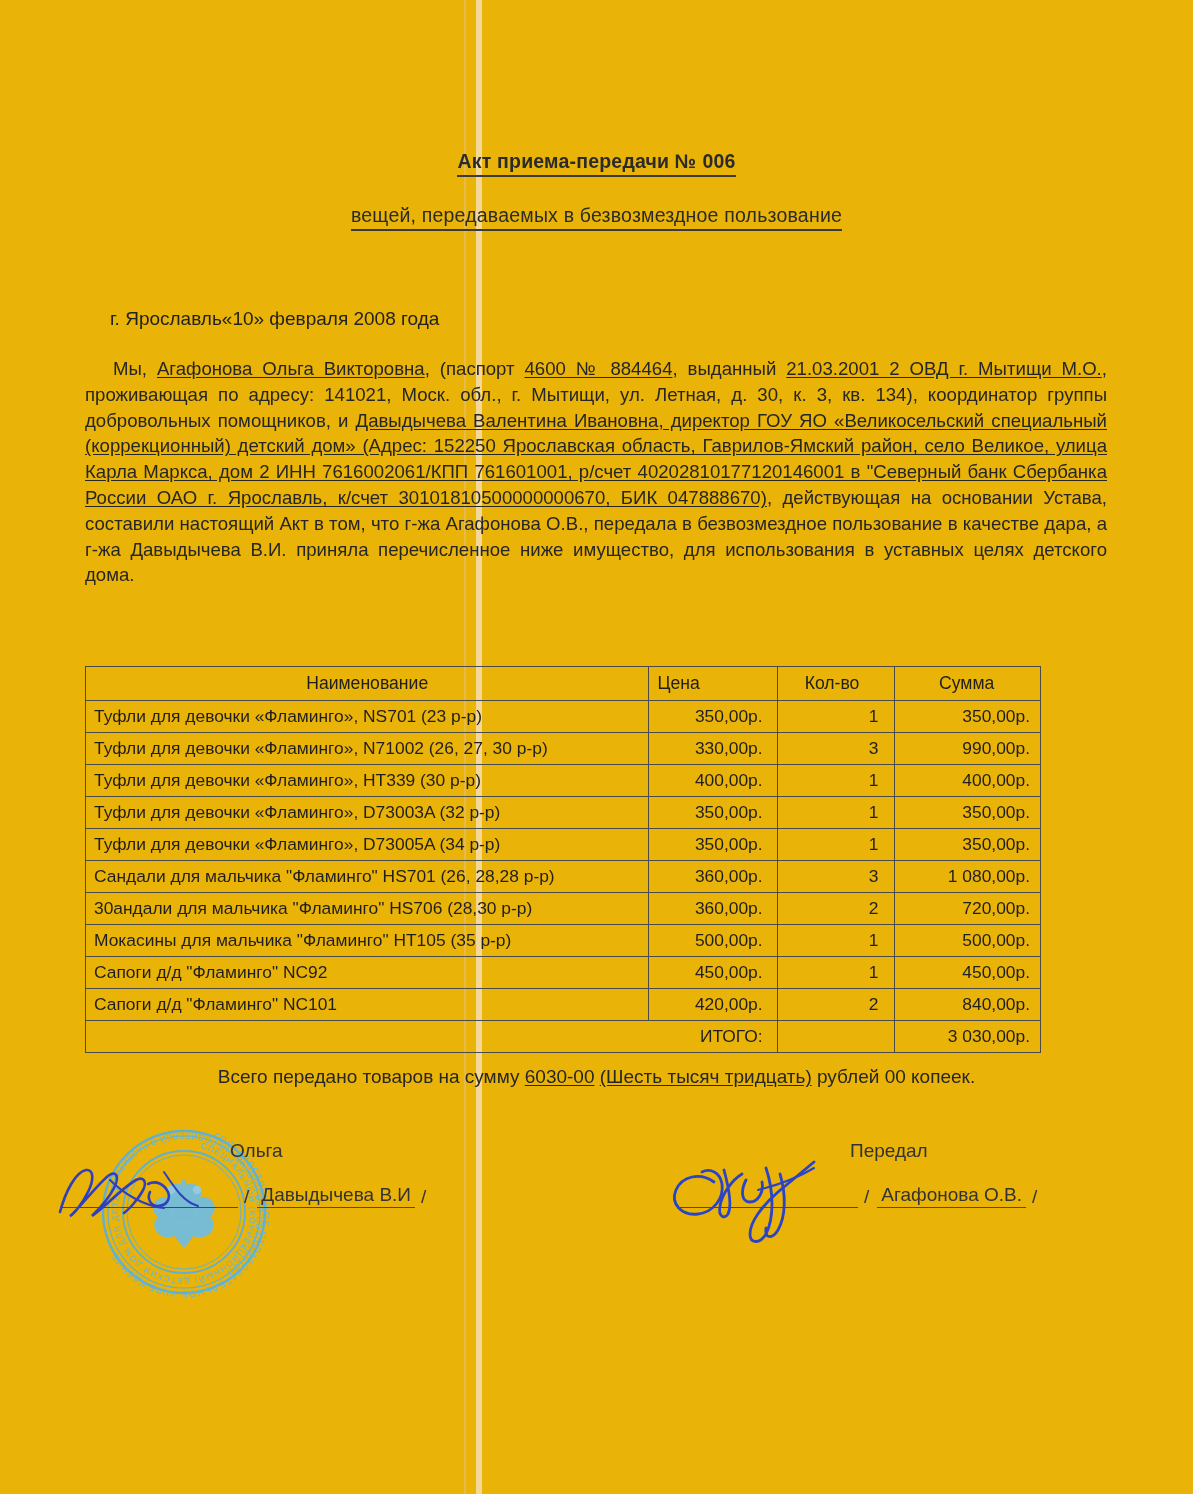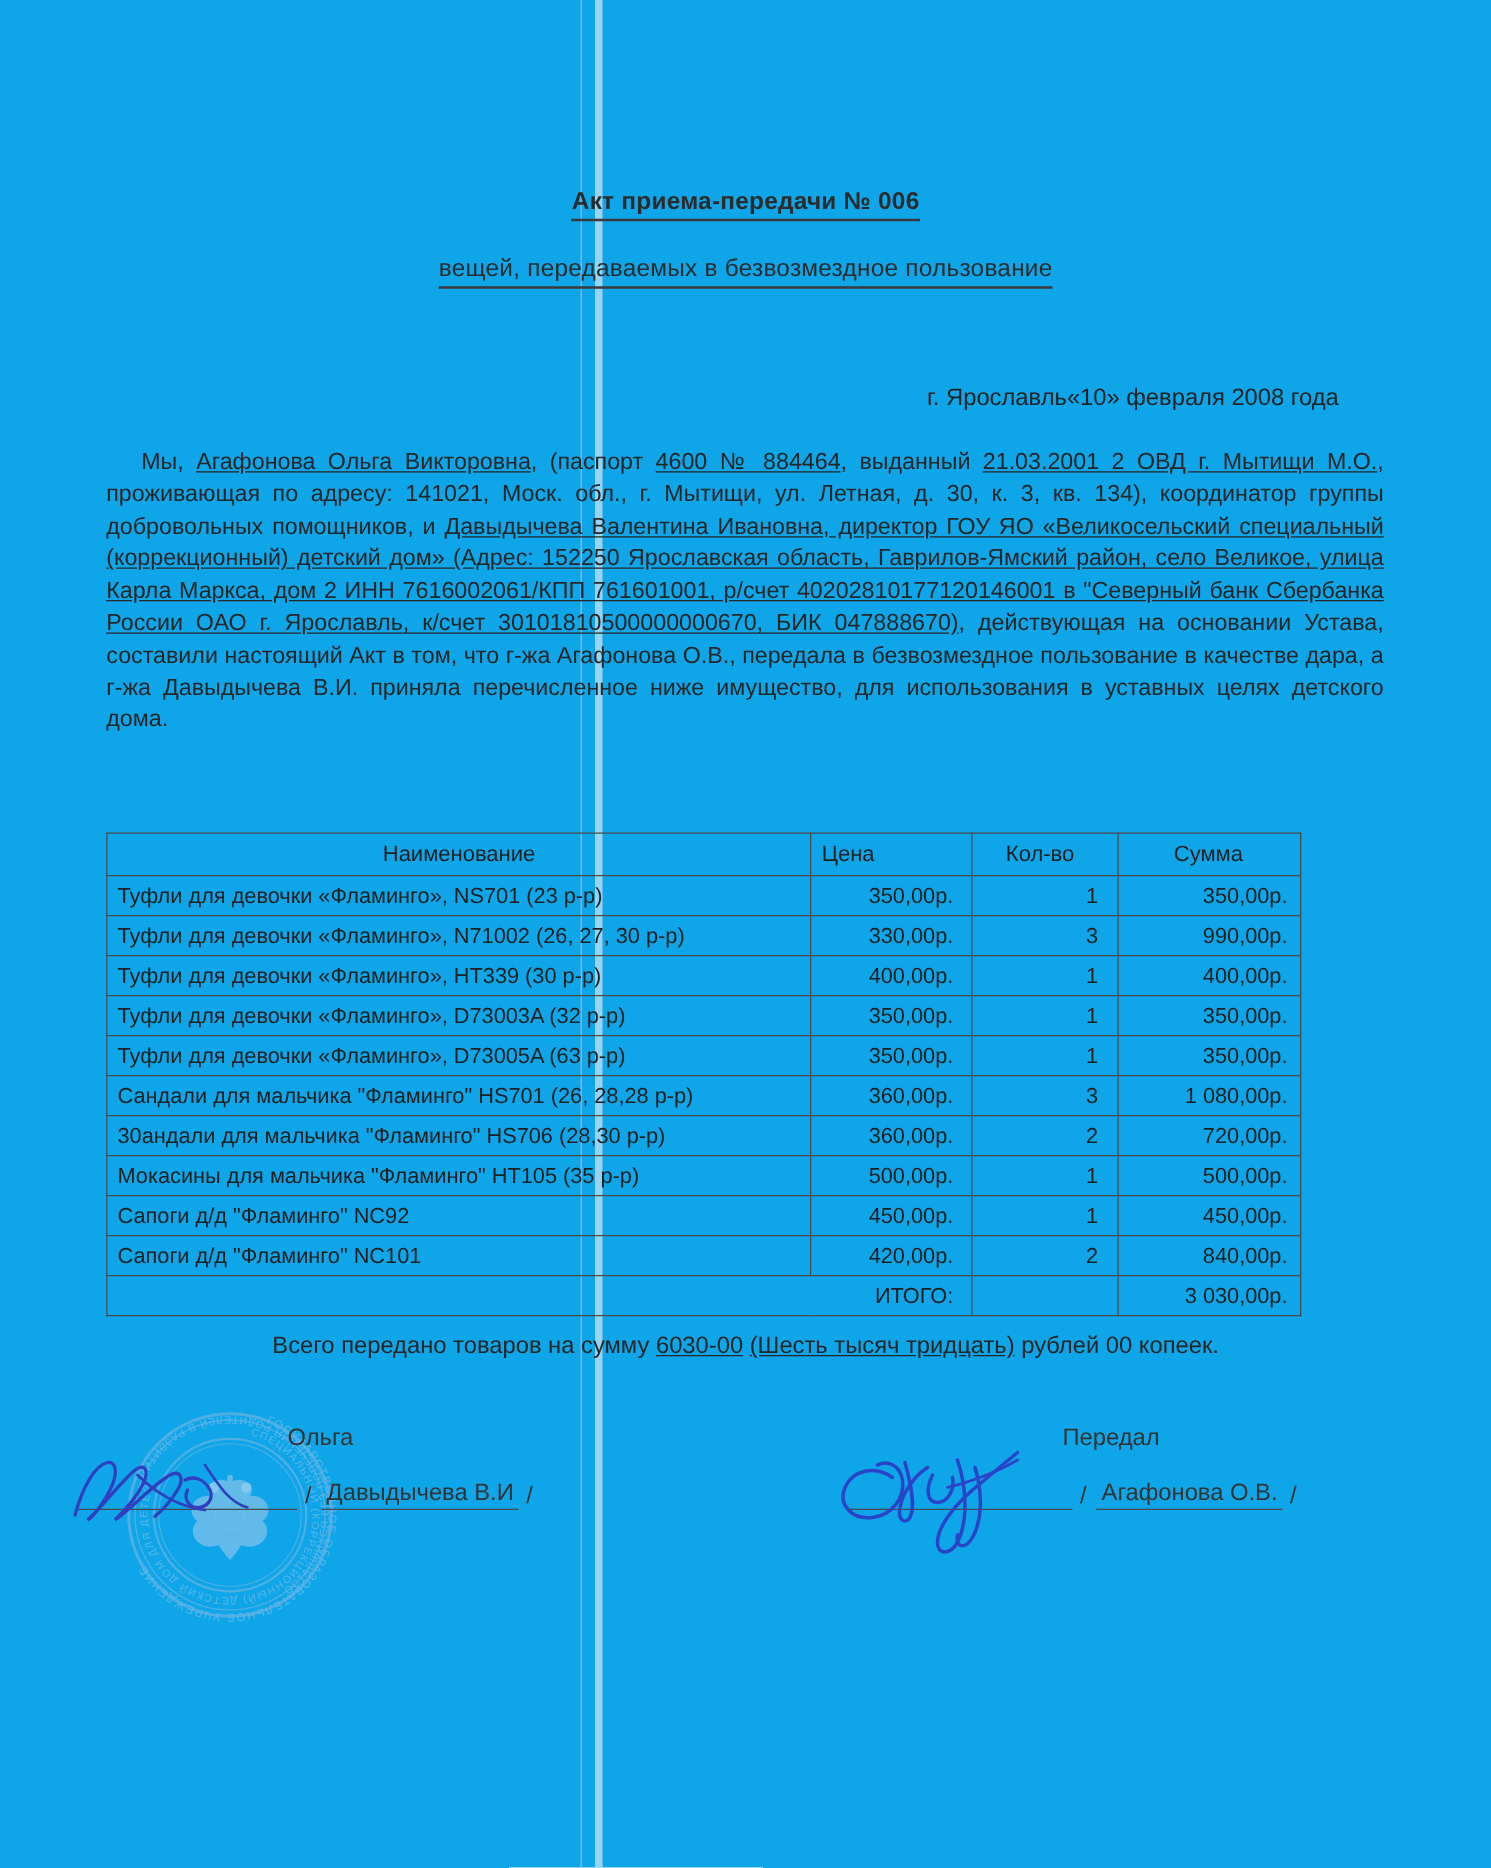--- a/index.html
+++ b/index.html
@@ -12,21 +12,21 @@
     height: 1494px;
     position: relative;
     font-family: "Liberation Sans", sans-serif;
     color: #222;
     overflow: hidden;
   }
 
   .page {
     position: absolute;
     inset: 0;
-    background: #0ea5e9;
+    background: #eab308;
   }
 
   
   .fold {
     position: absolute;
     top: 0;
     bottom: 0;
     left: 464px;
     width: 2px;
     background: linear-gradient(to right, rgba(240,210,235,0), rgba(233,196,226,.85), rgba(240,210,235,0));
@@ -65,21 +65,21 @@
     padding-bottom: 2px;
   }
 
   
   .meta-row {
     position: absolute;
     left: 110px;
     right: 110px;
     top: 308px;
     display: flex;
-    justify-content: flex-end;
+    justify-content: flex-start;
     align-items: baseline;
     font-size: 19px;
   }
   .meta-city { font-size: 19px; }
   .meta-date { font-size: 19px; margin-right: 12px; }
 
   
   .body-par {
     position: absolute;
     left: 85px;
@@ -230,21 +230,21 @@
           <td class="col-qty">1</td>
           <td class="col-sum">400,00р.</td>
         </tr>
         <tr>
           <td class="col-name">Туфли для девочки «Фламинго», D73003A (32 р-р)</td>
           <td class="col-price">350,00р.</td>
           <td class="col-qty">1</td>
           <td class="col-sum">350,00р.</td>
         </tr>
         <tr>
-          <td class="col-name">Туфли для девочки «Фламинго», D73005A (63 р-р)</td>
+          <td class="col-name">Туфли для девочки «Фламинго», D73005A (34 р-р)</td>
           <td class="col-price">350,00р.</td>
           <td class="col-qty">1</td>
           <td class="col-sum">350,00р.</td>
         </tr>
         <tr>
           <td class="col-name">Сандали для мальчика "Фламинго"  HS701 (26, 28,28 р-р)</td>
           <td class="col-price">360,00р.</td>
           <td class="col-qty">3</td>
           <td class="col-sum">1 080,00р.</td>
         </tr>

